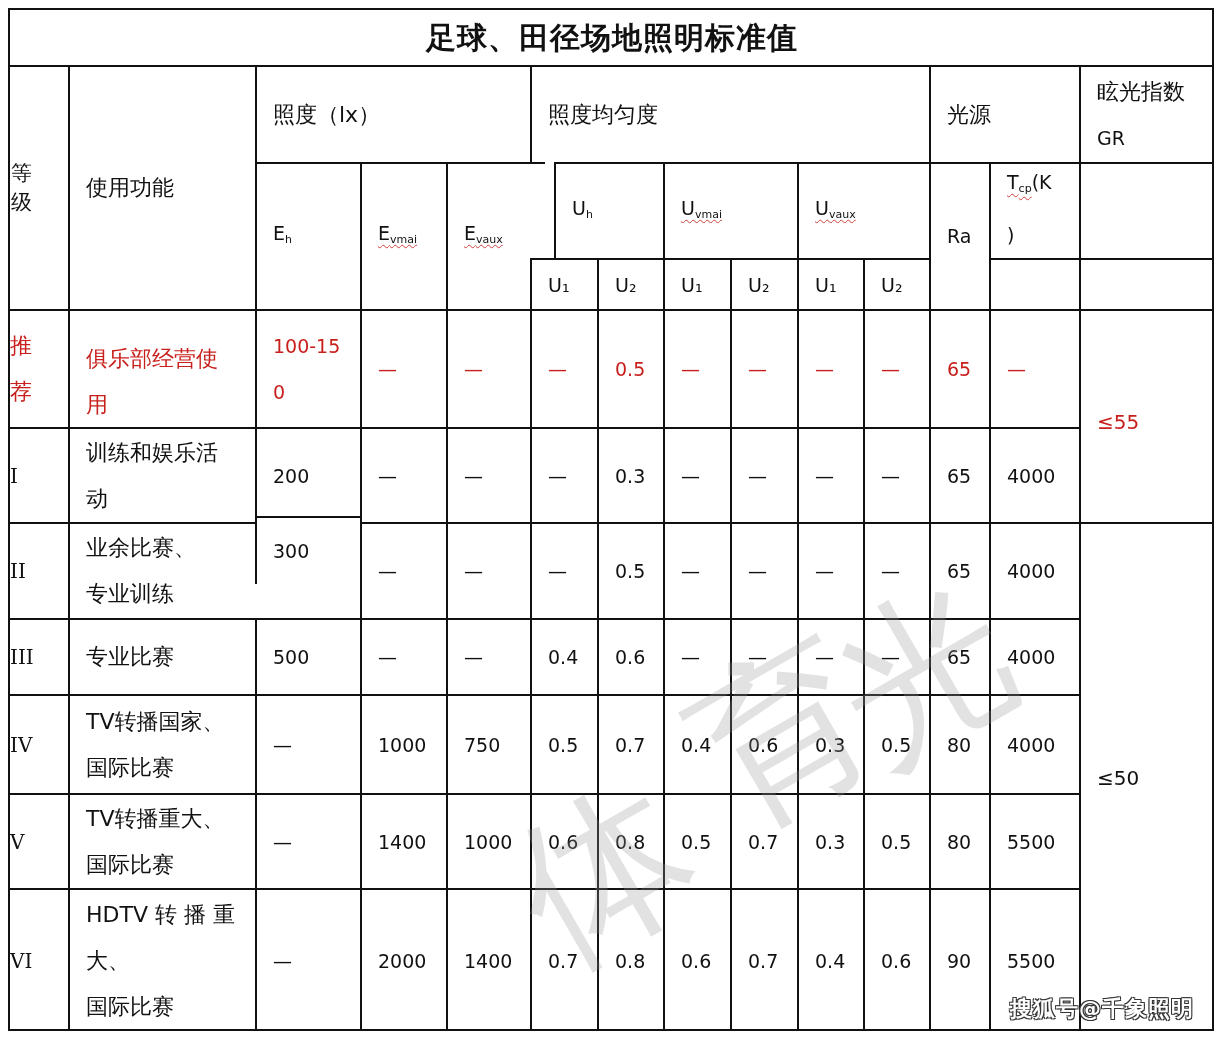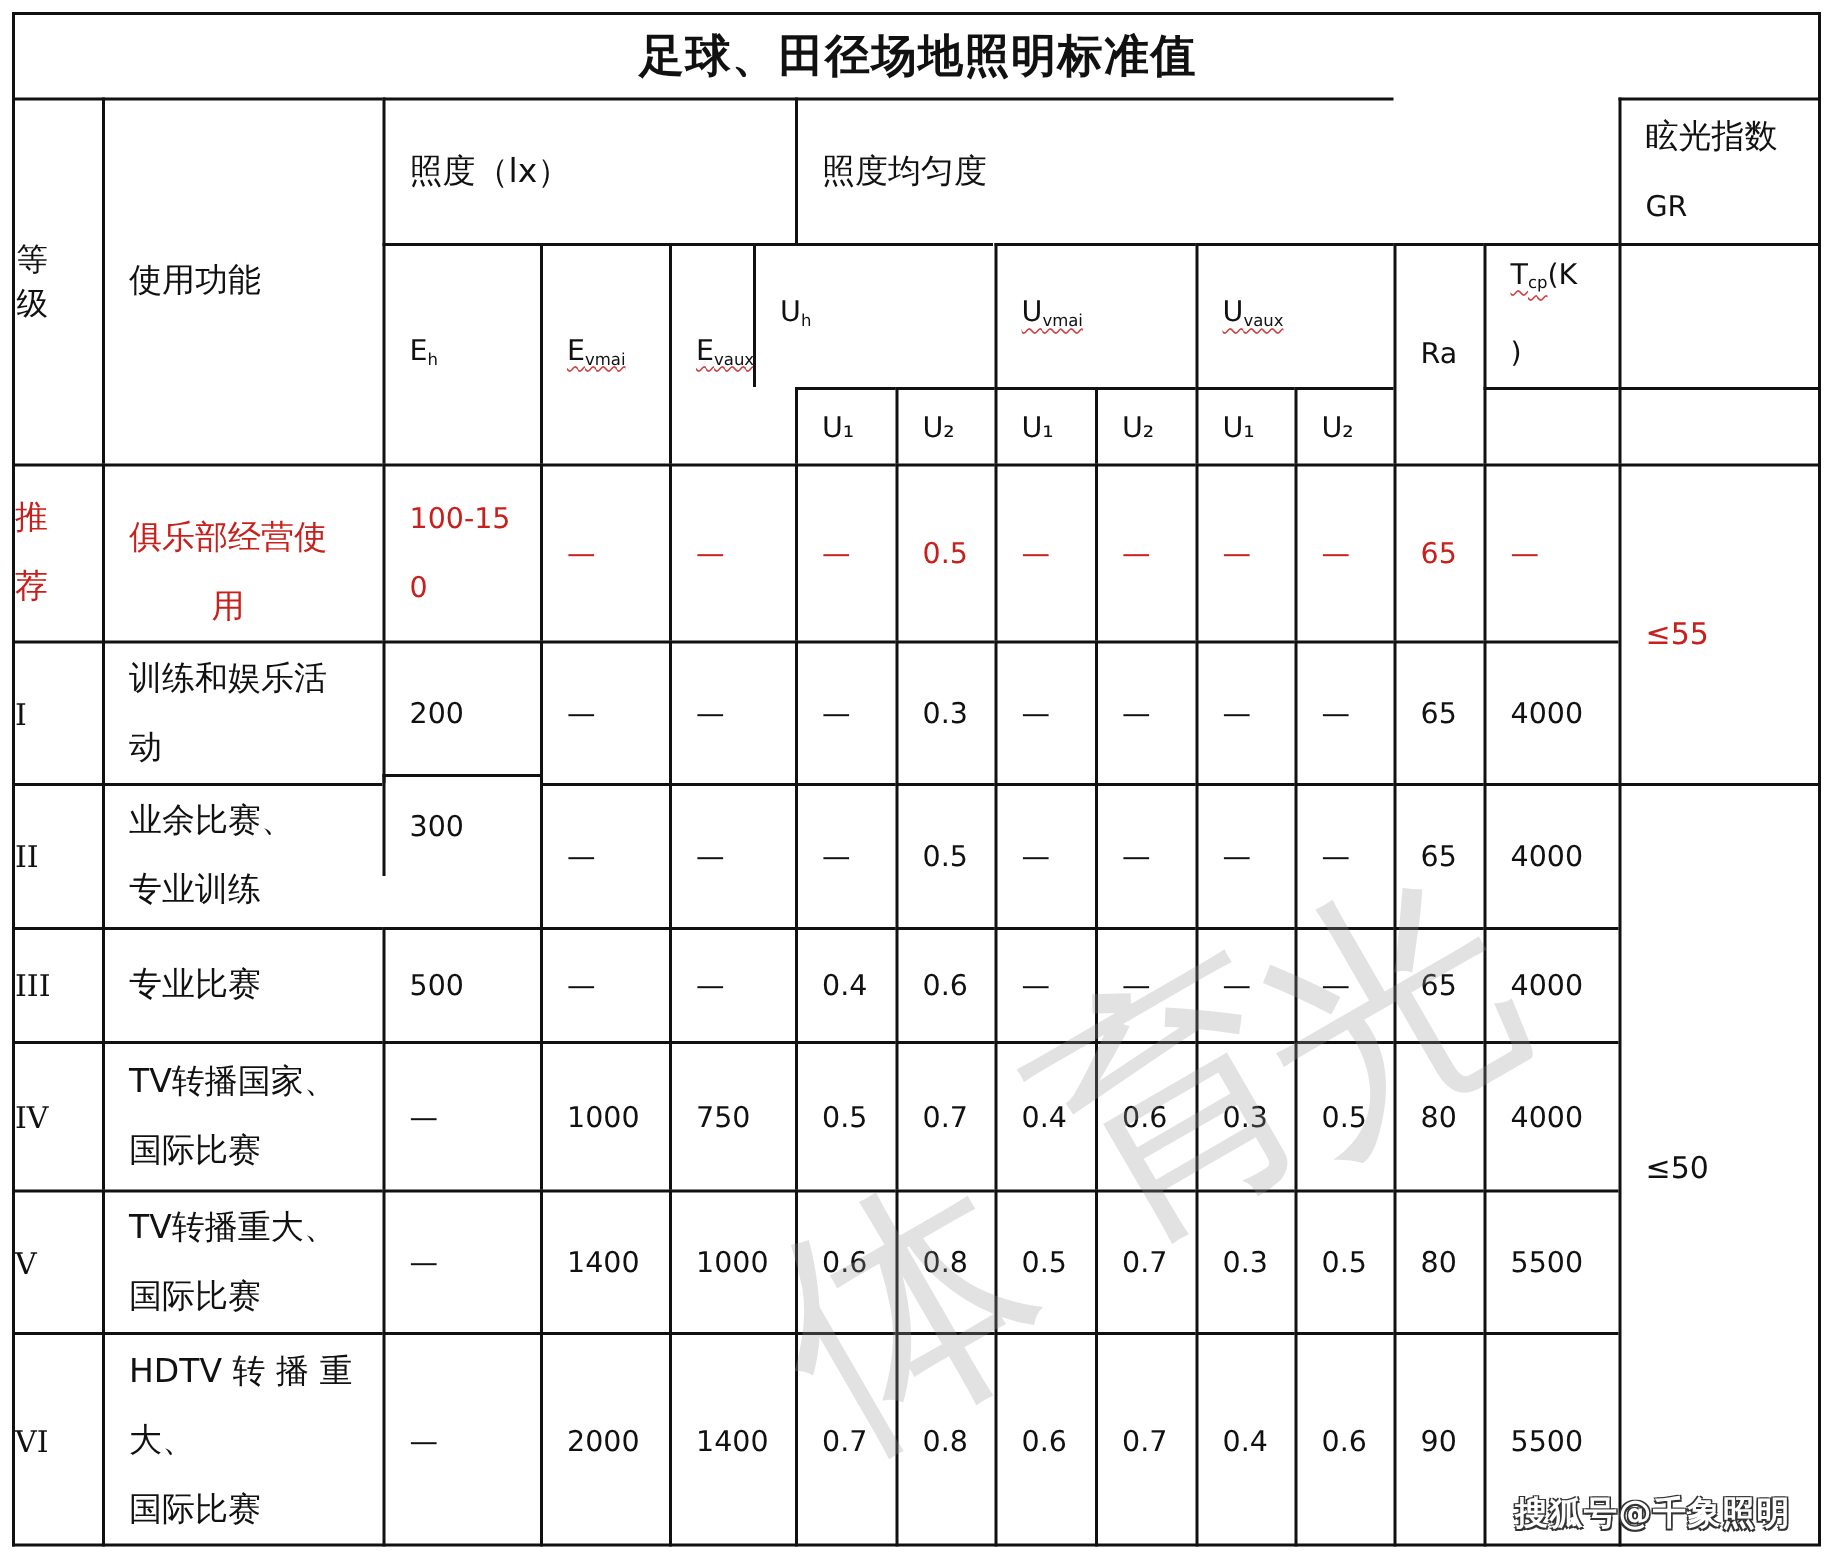--- a/index.html
+++ b/index.html
@@ -45,36 +45,39 @@
   </div>
   <div class="cell" style="left:68px;top:65px;width:187px;height:244px;">
     <span style="font-size:22px;">使用功能</span>
   </div>
   <div class="cell" style="left:530px;top:65px;width:399px;height:97px;">
     <span style="font-size:22px;">照度均匀度</span>
   </div>
   <div class="cell" style="left:255px;top:65px;width:275px;height:97px;">
     <span style="font-size:22px;">照度（lx）</span>
   </div>
+  <div class="cell" style="left:929px;top:65px;width:150px;height:97px;">
+    <span style="font-size:22px;">光源</span>
+  </div>
   <div class="cell" style="left:1079px;top:65px;width:135px;height:97px;flex-direction:column;align-items:flex-start;justify-content:center;">
     <span style="font-size:22px;">眩光指数</span>
     <span style="font-size:19px;">GR</span>
   </div>
 
   <div class="cell" style="left:255px;top:162px;width:105px;height:147px;">
     <span><span>E</span><span class="sub">h</span></span>
   </div>
   <div class="cell" style="left:360px;top:162px;width:86px;height:147px;">
     <span class="squig"><span>E</span><span class="sub">vmai</span></span>
   </div>
   <div class="cell" style="left:446px;top:162px;width:99px;height:147px;">
     <span class="squig"><span>E</span><span class="sub">vaux</span></span>
   </div>
 
-  <div class="cell" style="left:502px;top:162px;width:160px;height:96px;">
+  <div class="cell" style="left:554px;top:162px;width:160px;height:96px;">
     <span><span>U</span><span class="sub">h</span></span>
   </div>
   <div class="cell" style="left:663px;top:162px;width:134px;height:96px;">
     <span class="squig"><span>U</span><span class="sub">vmai</span></span>
   </div>
   <div class="cell" style="left:797px;top:162px;width:132px;height:96px;">
     <span class="squig"><span>U</span><span class="sub">vaux</span></span>
   </div>
   <div class="cell" style="left:929px;top:162px;width:60px;height:147px;">
     <span style="margin-top:-2px;">Ra</span>
@@ -106,21 +109,21 @@
   <div class="cell" style="left:989px;top:258px;width:90px;height:51px;"></div>
   <div class="cell" style="left:1079px;top:258px;width:135px;height:51px;"></div>
 
   <div id="rows">
       <div class="cell red grade" style="left: 8px; top: 309px; width: 60px; height: 118px;">
         <div>
           <div style="font-family: &quot;DejaVu Sans&quot;, sans-serif; font-size: 22px;">推</div>
           <div style="font-family: &quot;DejaVu Sans&quot;, sans-serif; font-size: 22px;">荐</div>
         </div>
       </div>
-      <div class="cell red" style="left: 68px; top: 309px; width: 187px; height: 144px; text-align: center;">
+      <div class="cell red" style="left: 68px; top: 309px; width: 187px; height: 144px;">
         <div>
           <div style="font-size: 22px;">俱乐部经营使</div>
           <div style="font-size: 22px;">用</div>
         </div>
       </div>
       <div class="cell red" style="left: 255px; top: 309px; width: 105px; height: 118px;">
         <div>
           <div>100-15</div>
           <div>0</div>
         </div>

